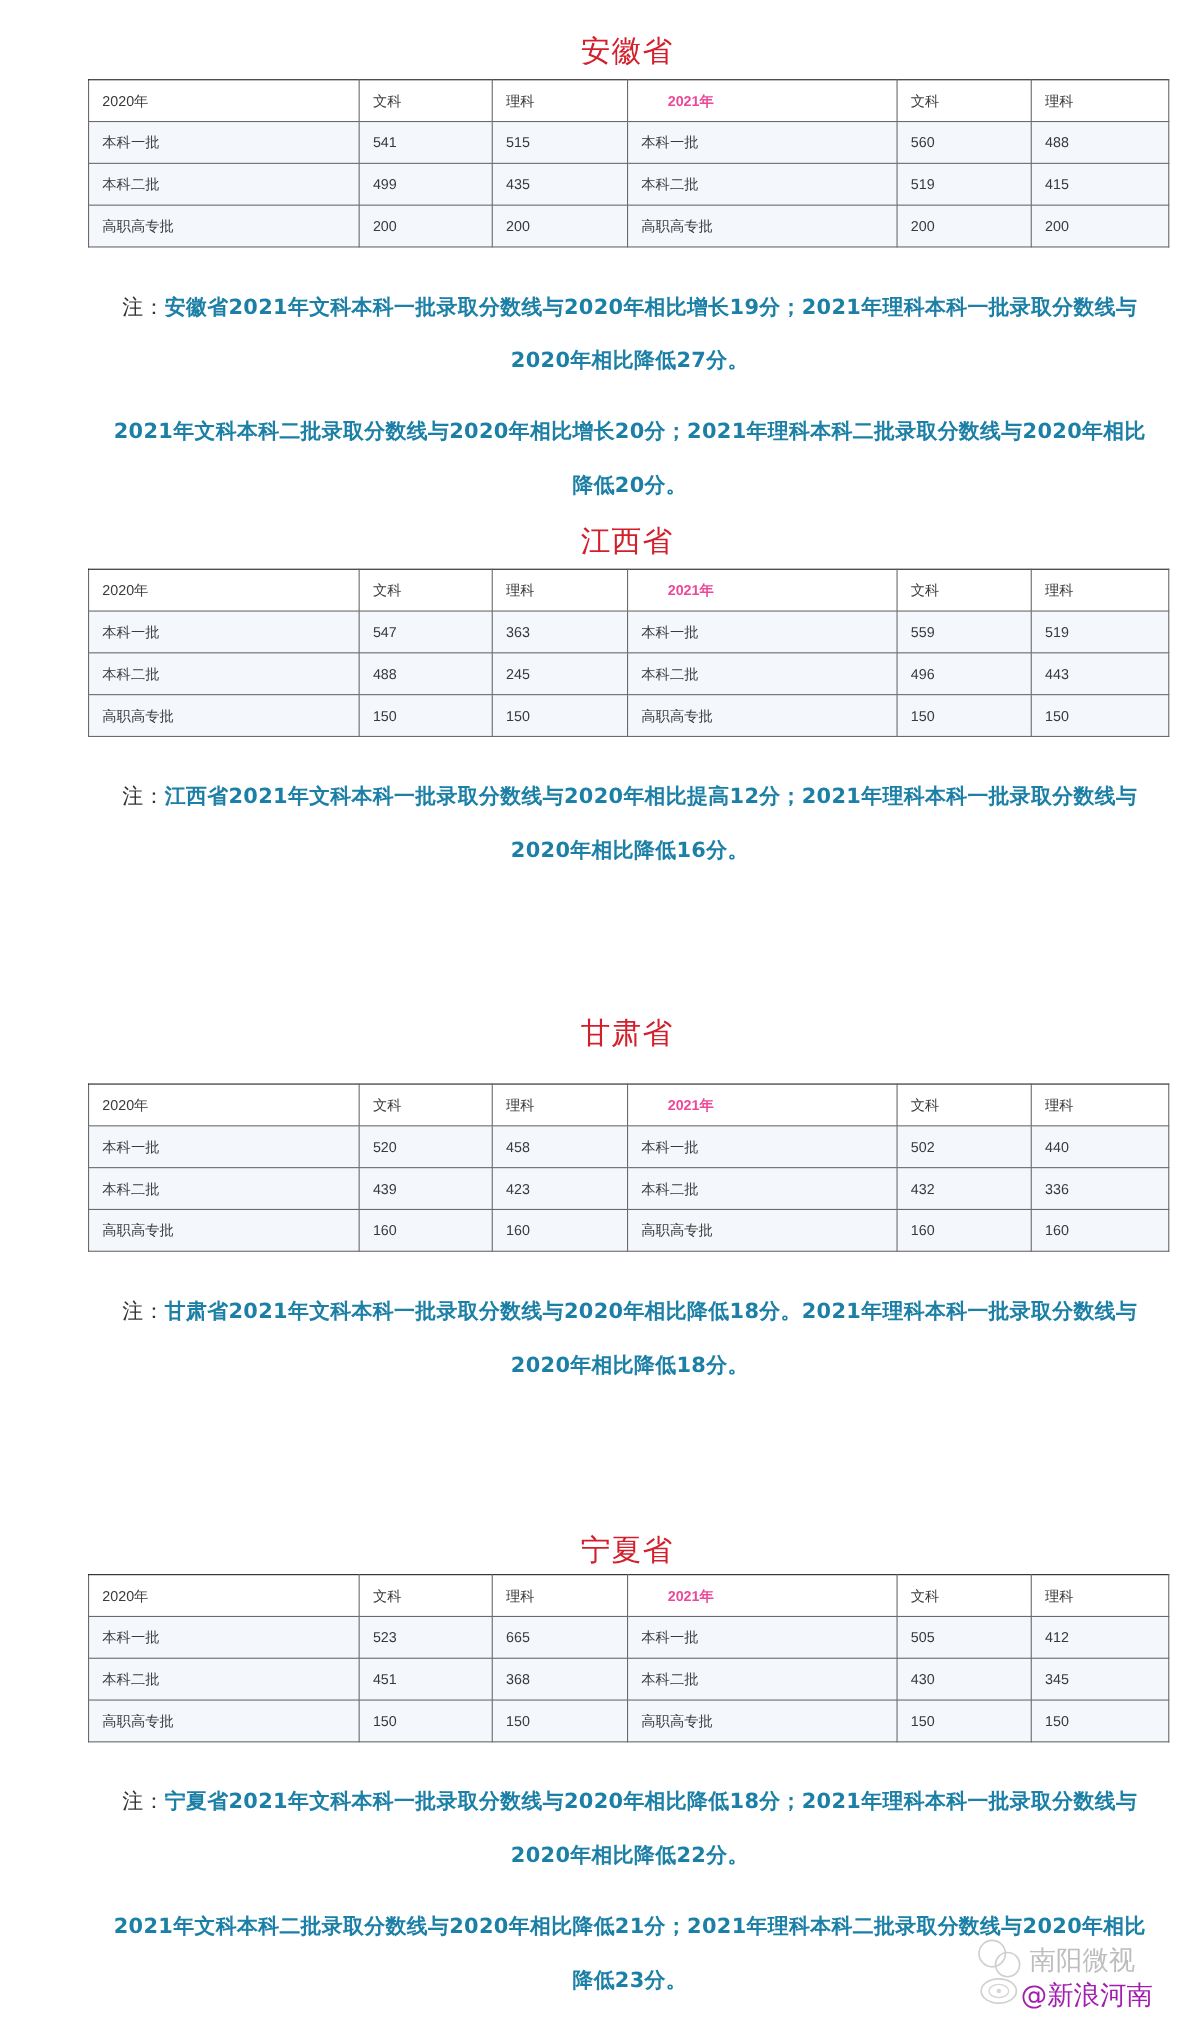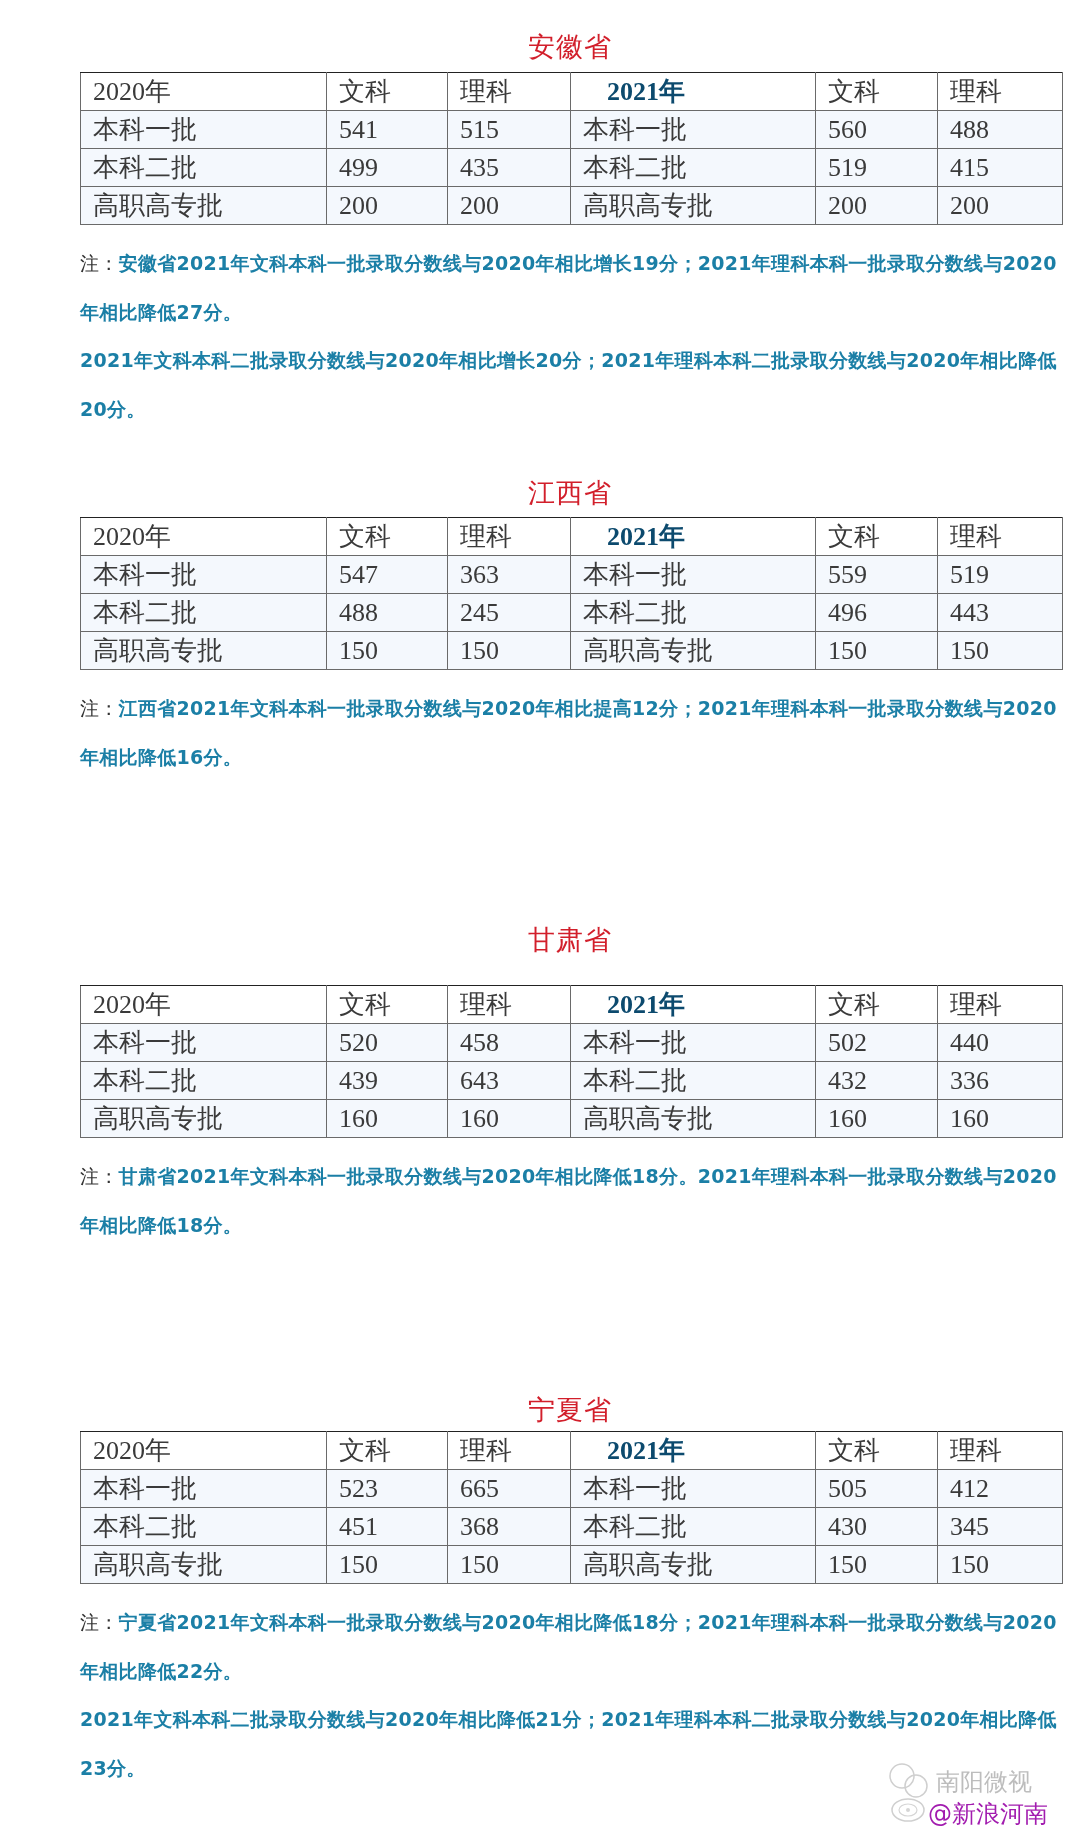--- a/index.html
+++ b/index.html
@@ -11,40 +11,40 @@
     .section { position: absolute; left: 0; width: 1080px; }
     .prov-title {
       position: absolute; left: 0; width: 1140px; text-align: center;
       color: #d21f2b; font-size: 27px; line-height: 34px;
       font-family: "DejaVu Serif", "Liberation Serif", serif;
       letter-spacing: 1px;
     }
     table.scores {
       position: absolute; left: 80px; width: 982px;
       border-collapse: collapse; table-layout: fixed;
-      font-family: Liberation Serif, serif;
-      font-size: 26px; color: #3a3a3a;
+      font-family: Liberation Sans, sans-serif;
+      font-size: 13px; color: #3a3a3a;
       border: 1.5px solid #555;
     }
     table.scores td {
       height: 37px; padding: 0 0 0 12px;
       border: 1px solid #6a6a6a; border-top: 1.5px solid #222;
       vertical-align: middle; white-space: nowrap;
     }
     table.scores tr.data td { background: #f4f8fd; }
     table.scores tr.head td { background: #ffffff; }
-    table.scores td.year21 { color: #0c4a6e; font-weight: bold; padding-left: 36px; }
+    table.scores td.year21 { color: #ec4899; font-weight: bold; padding-left: 36px; }
     .notes {
       position: absolute; left: 80px; width: 985px;
       font-family: "DejaVu Sans", "Liberation Sans", sans-serif;
       font-size: 19px; line-height: 48.5px; font-weight: bold;
       color: #1b7fa6; letter-spacing: 0.3px;
     }
     .notes .lead { color: #333333; font-weight: normal; }
-    .notes p { margin: 0; }
+    .notes p { margin: 16px; text-align: center; }
     .watermark {
       position: absolute; left: 888px; top: 1762px; width: 190px; height: 70px;
       color: #c9c9c9; font-family: "DejaVu Sans", sans-serif;
     }
     .wm-logo { position: absolute; left: 0; top: 0; width: 44px; height: 62px; }
     .wm-line1 { position: absolute; left: 48px; top: 4px; font-size: 24px; color: #bdbdbd; }
     .wm-line2 { position: absolute; left: 40px; top: 36px; font-size: 24px; color: #a21caf; }
   </style>
 </head>
 <body>
@@ -174,21 +174,21 @@
           <td>本科一批</td>
           <td>520</td>
           <td>458</td>
           <td>本科一批</td>
           <td>502</td>
           <td>440</td>
         </tr>
     <tr class="data">
           <td>本科二批</td>
           <td>439</td>
-          <td>643</td>
+          <td>423</td>
           <td>本科二批</td>
           <td>432</td>
           <td>336</td>
         </tr>
     <tr class="data">
           <td>高职高专批</td>
           <td>160</td>
           <td>160</td>
           <td>高职高专批</td>
           <td>160</td>

